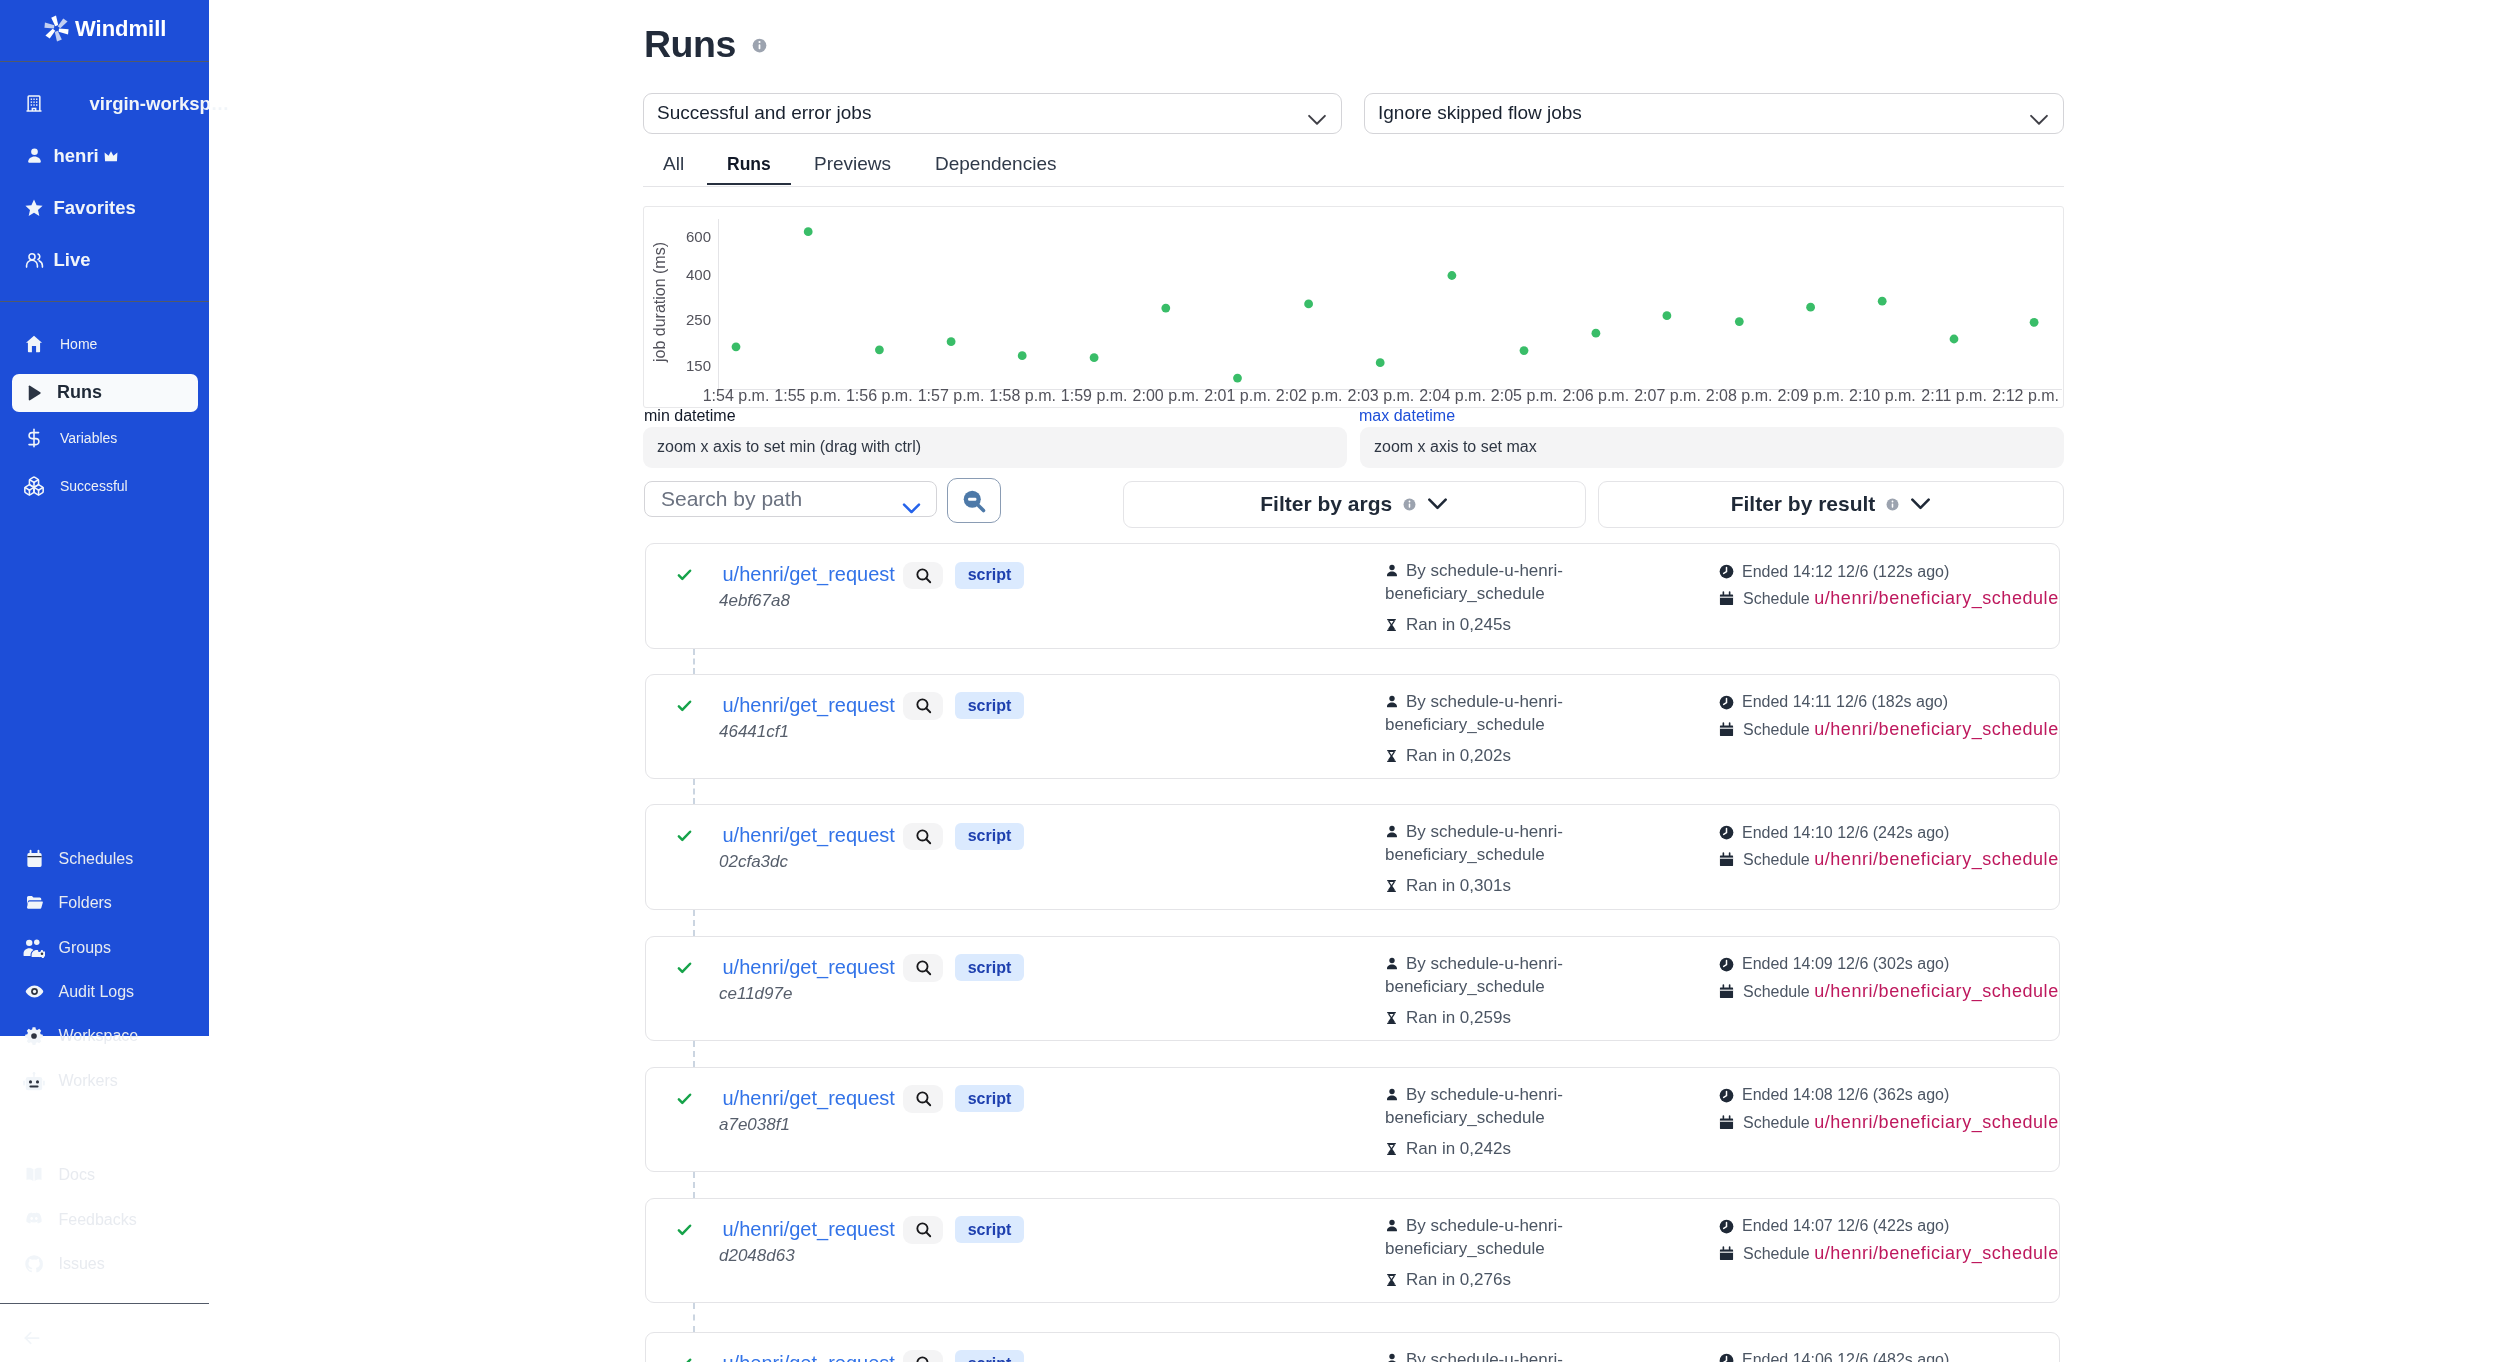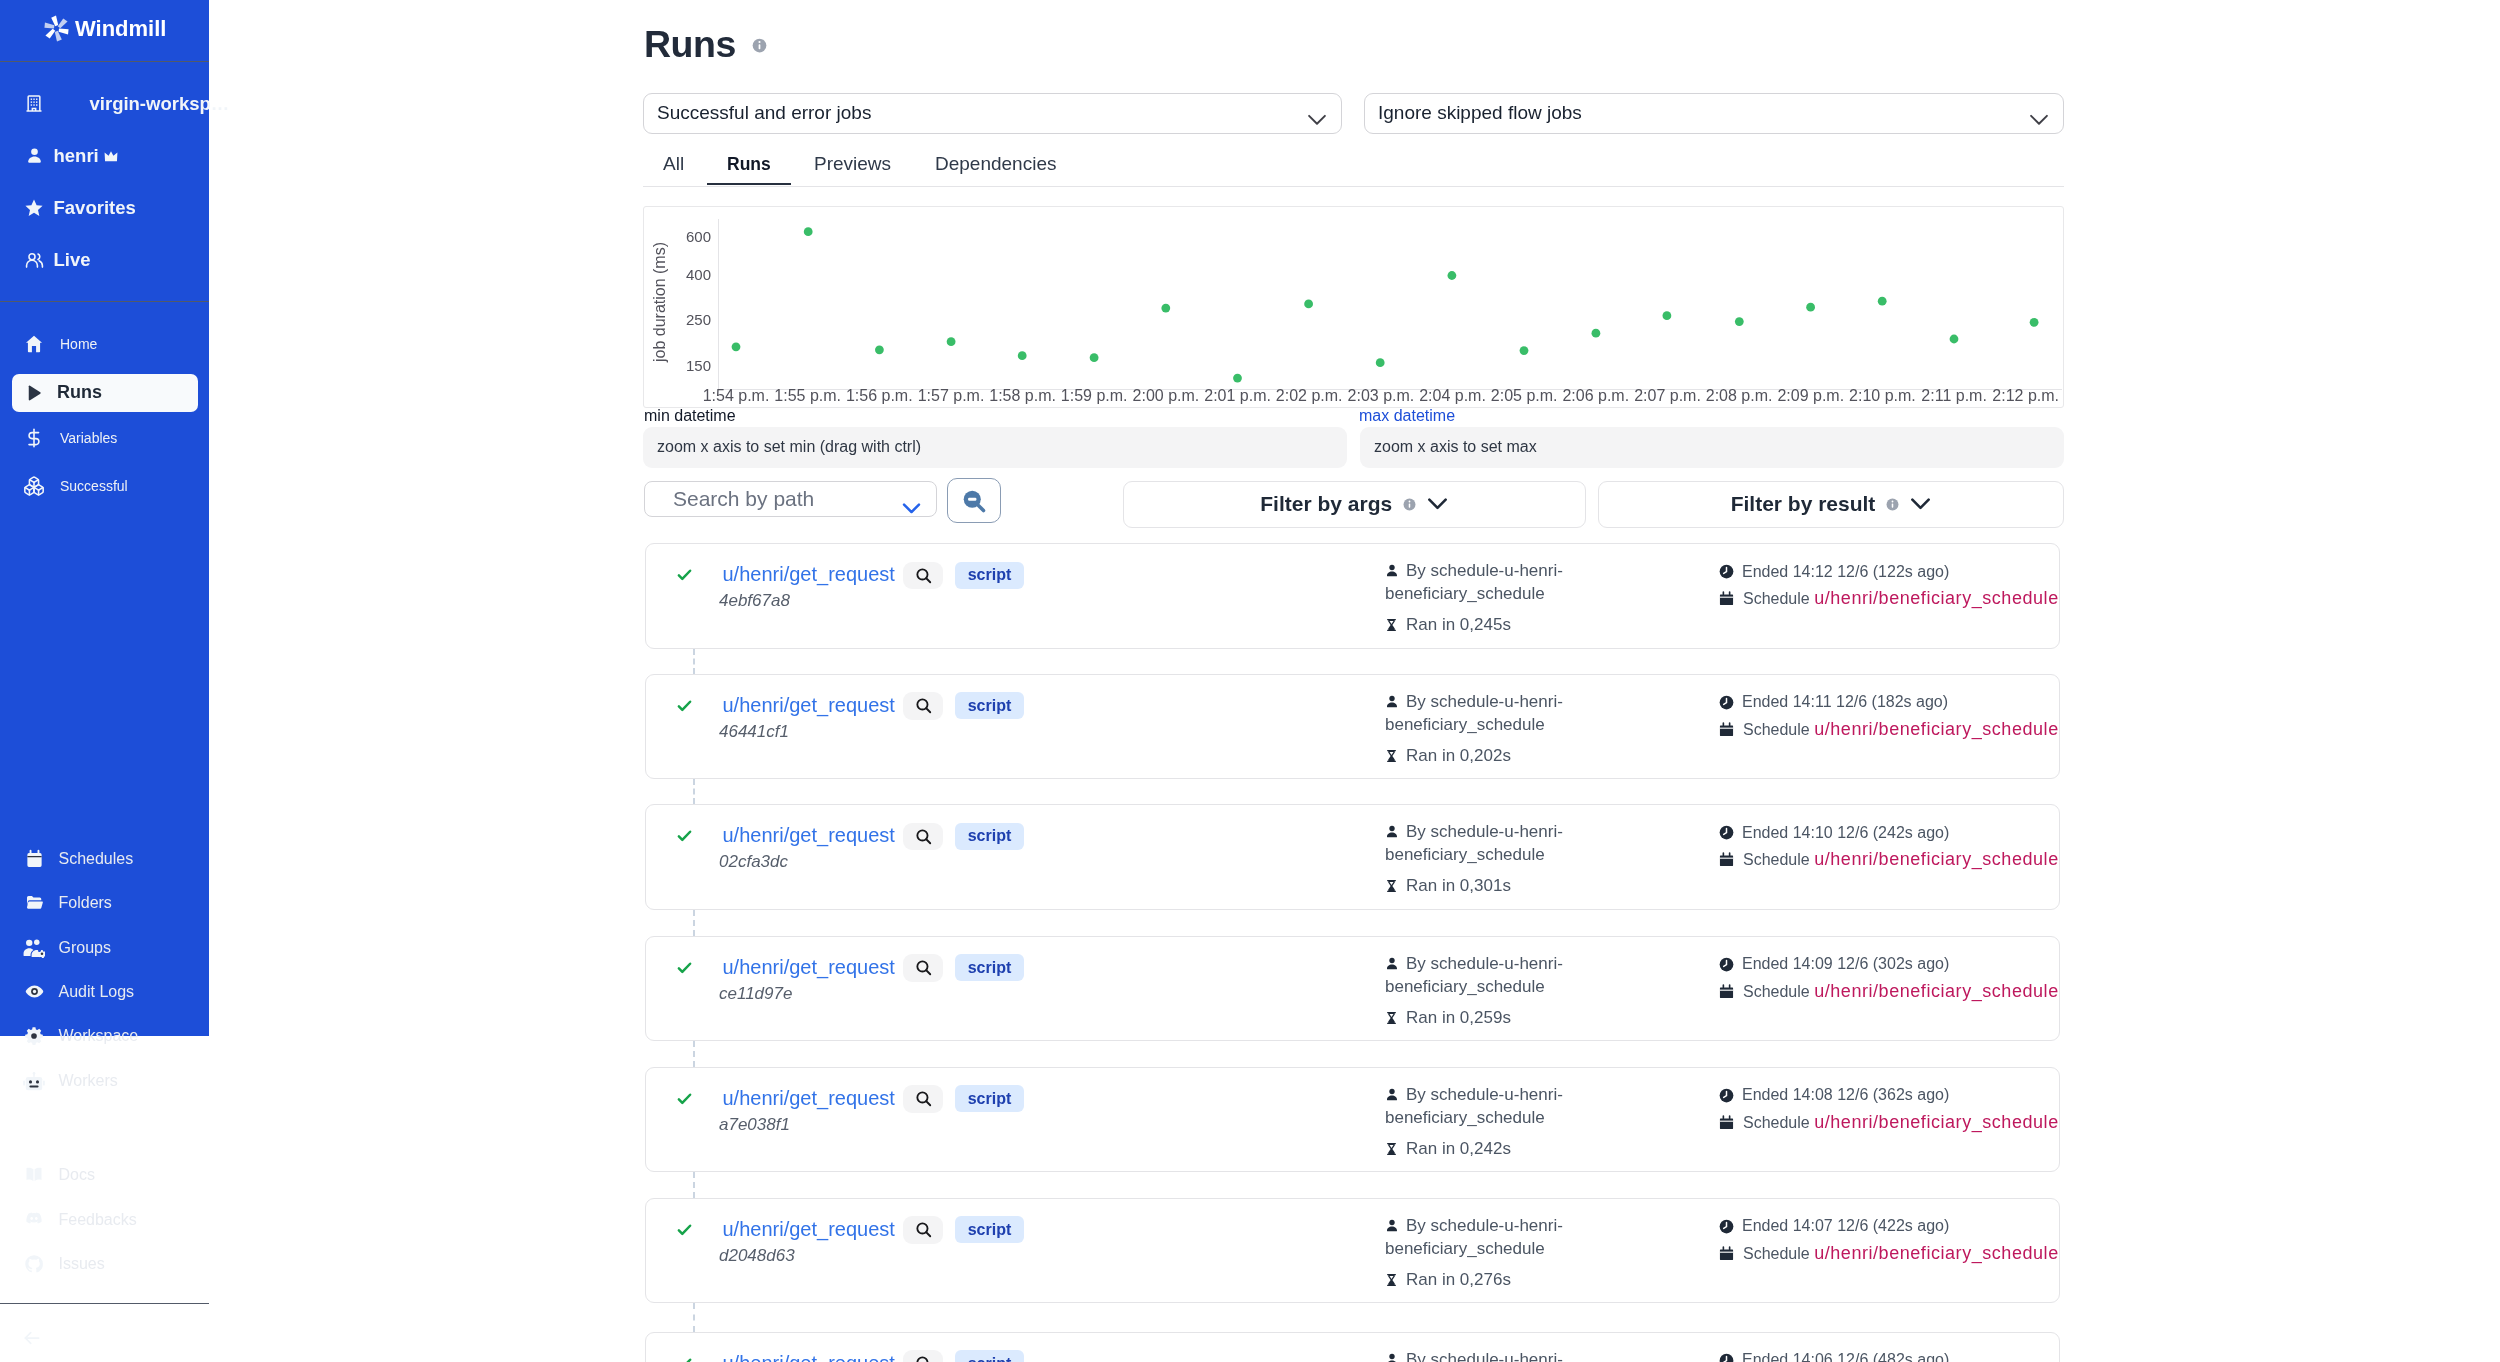--- a/index.html
+++ b/index.html
@@ -321,21 +321,21 @@
       <circle cx="1095.3" cy="114.6" r="4.4" fill="#39bd68"></circle>
       <circle cx="1166.6" cy="100.2" r="4.4" fill="#39bd68"></circle>
       <circle cx="1238.2" cy="94.2" r="4.4" fill="#39bd68"></circle>
       <circle cx="1310.0" cy="132.0" r="4.4" fill="#39bd68"></circle>
       <circle cx="1390.1" cy="115.3" r="4.4" fill="#39bd68"></circle>
 </svg></div>
 <div class="abs" style="left:644px;top:407px;font-size:16px;color:#111827;">min datetime</div>
 <div class="abs" style="left:1359px;top:407px;font-size:16px;color:#1d4ed8;">max datetime</div>
 <div class="input" style="left:643px;width:704px;">zoom x axis to set min (drag with ctrl)</div>
 <div class="input" style="left:1360px;width:704px;">zoom x axis to set max</div>
-<div class="abs" style="left:644px;top:481px;width:293px;height:35.5px;border:1px solid #d4d4d8;border-radius:8px;display:flex;align-items:center;font-size:21px;color:#6b7280;padding-left:28px;">Search by path<span style="position:absolute;right:15px;top:13px;"><svg width="19" height="11" viewBox="0 0 24 14" xmlns="http://www.w3.org/2000/svg">
+<div class="abs" style="left:644px;top:481px;width:293px;height:35.5px;border:1px solid #d4d4d8;border-radius:8px;display:flex;align-items:center;font-size:21px;color:#6b7280;padding-left:16px;">Search by path<span style="position:absolute;right:15px;top:13px;"><svg width="19" height="11" viewBox="0 0 24 14" xmlns="http://www.w3.org/2000/svg">
         <path fill="none" stroke="#2563eb" stroke-width="3.2" stroke-linecap="round" stroke-linejoin="round" d="M2.5 2 12 11.5 21.5 2"></path>
       </svg></span></div>
 <div class="abs" style="left:947px;top:477.5px;width:53.5px;height:45.5px;border:1.5px solid #8a9cb4;border-radius:10px;display:flex;align-items:center;justify-content:center;">
     <svg width="25" height="25" viewBox="0 0 24 24" xmlns="http://www.w3.org/2000/svg">
       <circle cx="10.8" cy="10.8" r="8.2" fill="#4d79a8"></circle>
       <path d="M17 17l4.6 4.6" stroke="#4d79a8" stroke-width="3.4" stroke-linecap="round"></path>
       <rect x="6.8" y="9.4" width="8" height="2.8" rx="1.2" fill="#fff"></rect>
     </svg>
   </div>
 <div class="fbtn" style="left:1123px;width:462.5px;">

